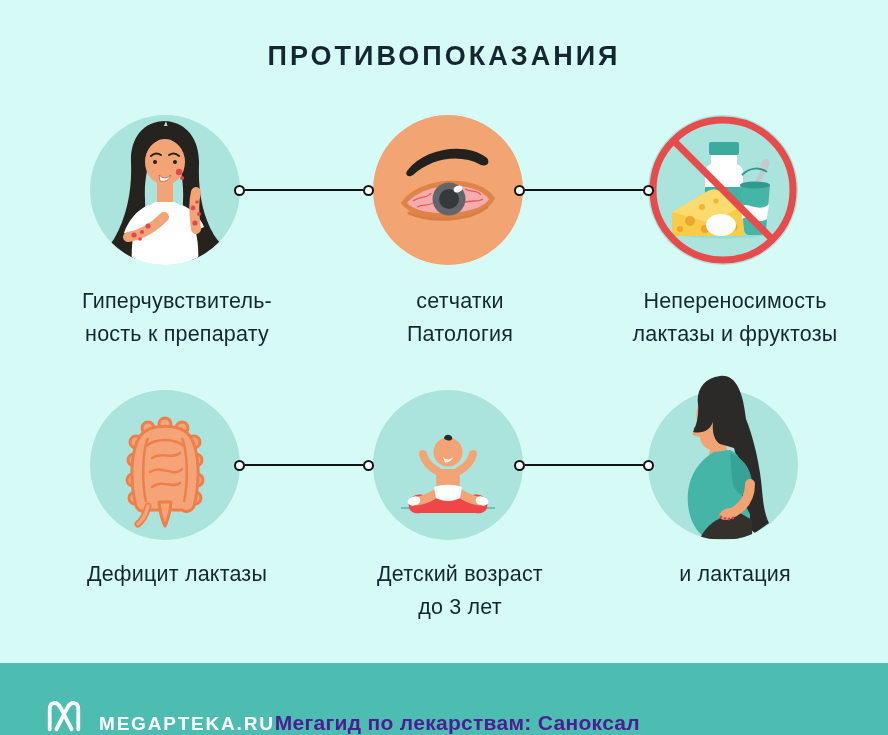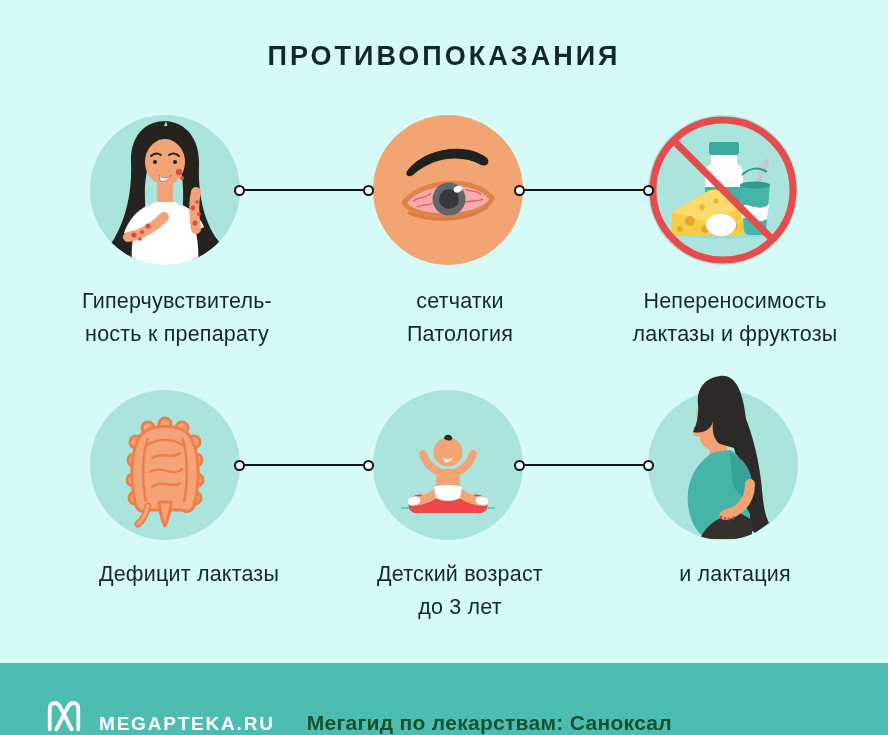--- a/index.html
+++ b/index.html
@@ -35,22 +35,22 @@
   .footer{
     position:absolute;left:0;bottom:0;width:888px;height:72px;
     background:#4ebdb1;display:flex;align-items:flex-end;
     padding-left:42px;box-sizing:border-box;
   }
   .brand{
     color:#ffffff;font-weight:800;font-size:19px;
     letter-spacing:1.8px;margin-left:13px;white-space:nowrap;
   }
   .tagline{
-    color:#14532d;font-weight:700;font-size:21px;
-    margin-left:32px;white-space:nowrap;letter-spacing:.3px;
+    color:#4c1d95;font-weight:700;font-size:21px;
+    white-space:nowrap;letter-spacing:.3px;
   }
 </style>
 </head>
 <body>
 
 <div class="canvas">
 
   <div class="title">ПРОТИВОПОКАЗАНИЯ</div>
 
   <div class="circle-wrap" style="left:90px;top:115px">
@@ -240,21 +240,21 @@
     <div class="dot"></div>
     <div class="line"></div>
     <div class="dot"></div>
   </div>
   <div class="connector" style="left:514px;top:459px">
     <div class="dot"></div>
     <div class="line"></div>
     <div class="dot"></div>
   </div>
 
-  <div class="item-label" style="left:12px;top:558px">
+  <div class="item-label" style="left:0px;top:558px">
     <span>Дефицит лактазы</span>
   </div>
   <div class="item-label" style="left:283px;top:558px">
     <span>Детский возраст</span>
     <span>до 3 лет</span>
   </div>
   <div class="item-label" style="left:558px;top:558px">
     <span>и лактация</span>
   </div>
 

